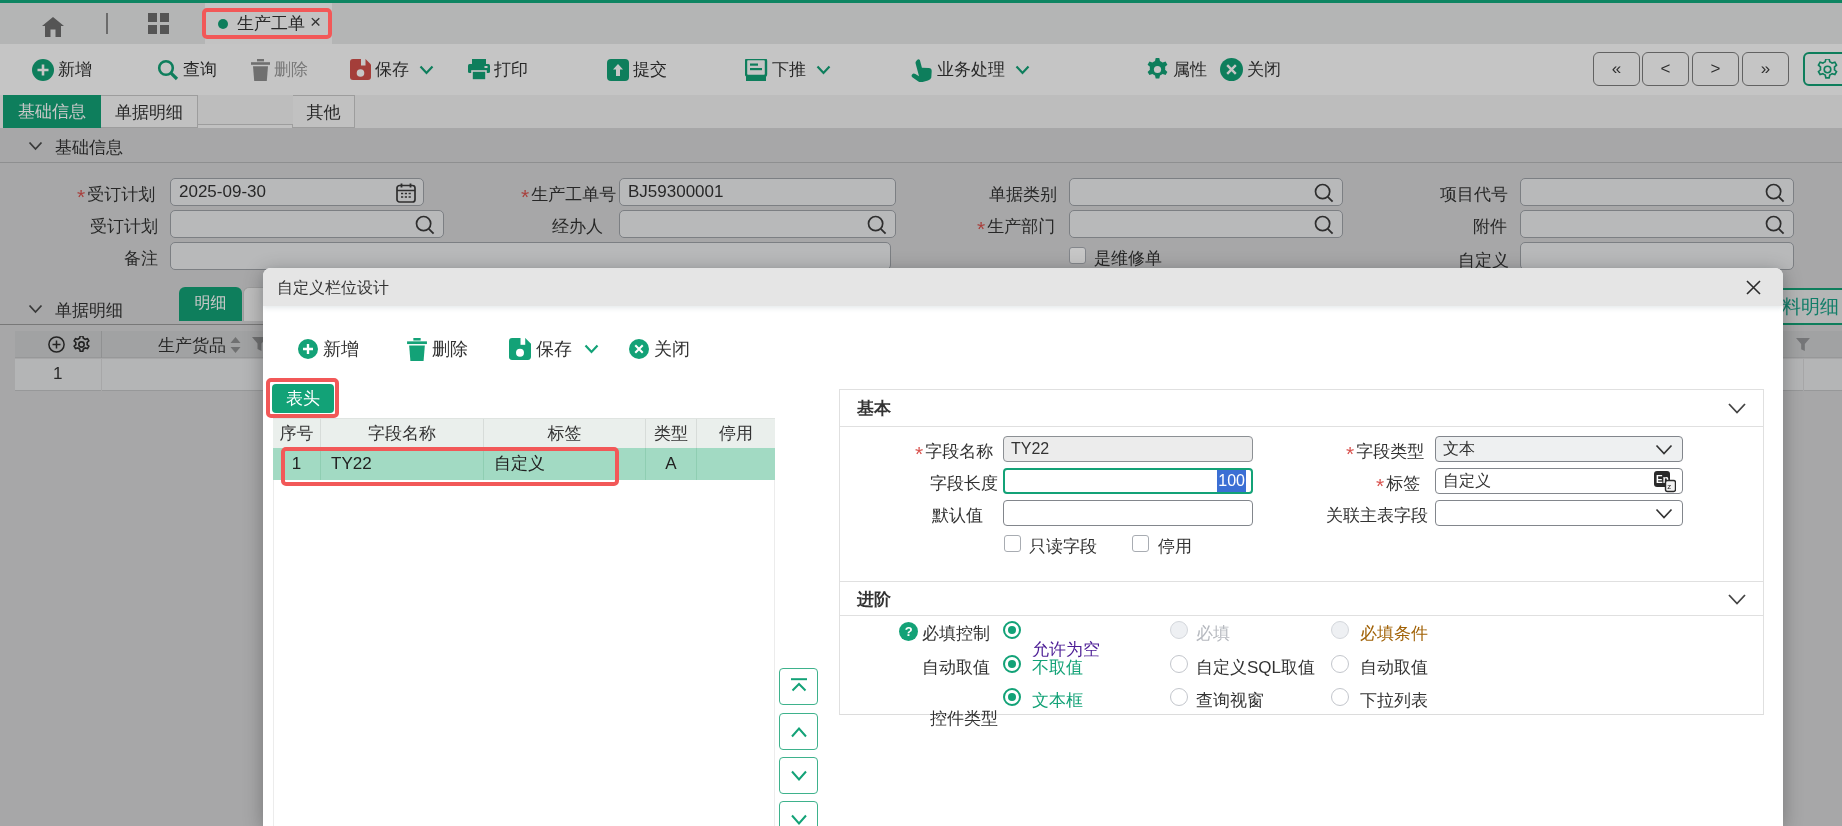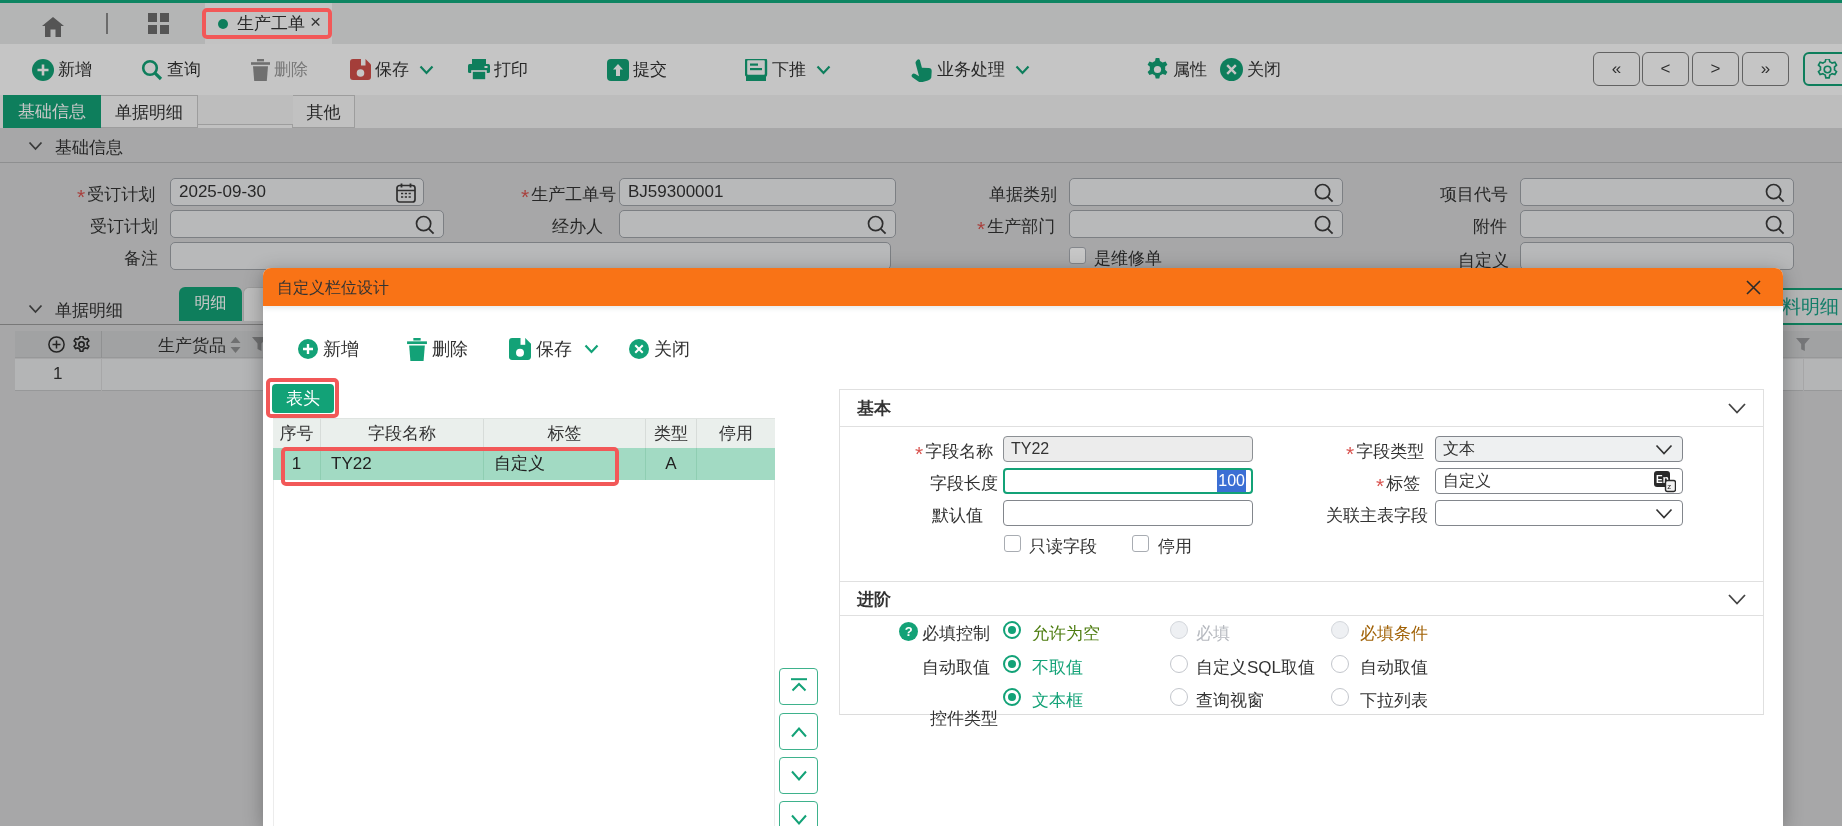--- a/index.html
+++ b/index.html
@@ -21,21 +21,21 @@
 .ptab.act { background:#13a277; color:#fff; border:none; }
 
 .lbl { position:absolute; font-size:17px; color:#333; white-space:nowrap; }
 .req:before { content:"*"; color:#d9534f; margin-right:2px; font-size:21px; line-height:14px; vertical-align:-4px; }
 .inp { position:absolute; height:28px; background:#ecedef; border:1px solid #9fa3a8; border-radius:5px; font-size:17px; color:#333; line-height:26px; padding-left:8px; }
 .sechdr { position:absolute; font-size:17px; color:#333; font-weight:500; }
 
 #overlay { left:0; top:0; width:1842px; height:826px; background:rgba(0,0,0,0.22); z-index:50; }
 
 #dialog { left:263px; top:268px; width:1520px; height:558px; background:#fff; border-radius:8px 8px 0 0; z-index:100; box-shadow:0 4px 20px rgba(0,0,0,.3); }
-#dlghdr { left:0; top:0; width:1520px; height:38px; background:#f97316; border-radius:8px 8px 0 0; box-shadow:0 2px 5px rgba(120,140,150,0.2); }
+#dlghdr { left:0; top:0; width:1520px; height:38px; background:#e5e5e5; border-radius:8px 8px 0 0; box-shadow:0 2px 5px rgba(120,140,150,0.2); }
 #dlghdr .t { position:absolute; left:14px; top:10px; font-size:16px; color:#333; }
 .dtbtn { position:absolute; top:67px; height:28px; display:flex; align-items:center; font-size:18px; color:#333; }
 .dtbtn svg { margin-right:5px; }
 #btnTableHead { left:9px; top:116px; width:62px; height:29px; background:#12a277; color:#fff; font-size:17px; text-align:center; line-height:29px; border-radius:4px; }
 
 .dtable { position:absolute; left:10px; top:150px; width:502px; }
 .dth { display:flex; height:30px; background:#eaefec; border-top:1px solid #dfe4e1; }
 .dth div { font-size:17px; color:#333; text-align:center; line-height:30px; border-right:1px solid #d7dcd9; }
 .drow { display:flex; height:32px; background:#a2dac3; }
 .drow div { font-size:17px; color:#222; line-height:32px; border-right:1px solid #8fceb2; }
@@ -71,21 +71,21 @@
     <div class="abs" style="left:13px; top:16px; width:10px; height:10px; border-radius:50%; background:#13a277;"></div>
     <span class="abs" style="left:32px; top:9px; font-size:17px; color:#333;">生产工单</span>
     <span class="abs" style="left:105px; top:8px; font-size:19px; color:#444;">×</span>
   </div>
 </div>
 <div class="abs" id="toolbar">
   <div class="tbtn" style="left:32px;"><svg width="22" height="22" viewBox="0 0 22 22">
         <circle cx="11" cy="11" r="11" fill="#13a277"></circle>
         <path d="M11 5.5 V16.5 M5.5 11 H16.5" stroke="#fff" stroke-width="2.6"></path>
       </svg>新增</div>
-  <div class="tbtn" style="left:140px;"><svg width="23" height="23" viewBox="0 0 23 23">
+  <div class="tbtn" style="left:156px;"><svg width="23" height="23" viewBox="0 0 23 23">
         <circle cx="10" cy="10" r="6.8" fill="none" stroke="#13a277" stroke-width="2.6"></circle>
         <path d="M14.8 14.8 L21 21" stroke="#13a277" stroke-width="3.2"></path>
       </svg>查询</div>
   <div class="tbtn" style="left:251px; color:#9b9b9b;"><svg width="19" height="22" viewBox="0 0 19 22">
         <rect x="0" y="3.2" width="19" height="2.6" fill="#8f8f8f"></rect>
         <rect x="6" y="0" width="7" height="2.4" fill="#8f8f8f"></rect>
         <path d="M2 7.2 H17 L15.8 22 H3.2 Z" fill="#8f8f8f"></path>
       </svg>删除</div>
   <div class="tbtn" style="left:350px;"><svg width="21" height="21" viewBox="0 0 21 21">
         <path d="M3 0 H15.5 L21 5.5 V18 Q21 21 18 21 H3 Q0 21 0 18 V3 Q0 0 3 0 Z" fill="#d2504b"></path>
@@ -358,21 +358,21 @@
       <svg class="abs" style="left:887px; top:11px;" width="20" height="13" viewBox="0 0 20 13">
           <path d="M2 2 L10 10.5 L18 2" fill="none" stroke="#444" stroke-width="1.8"></path>
         </svg>
     </div>
     <svg class="abs" style="left:59px; top:232px;" width="19" height="19" viewBox="0 0 19 19">
         <circle cx="9.5" cy="9.5" r="9.5" fill="#13a277"></circle>
         <text x="5.8" y="14" font-size="13" font-weight="bold" fill="#fff" font-family="Liberation Sans">?</text>
       </svg>
     <div class="flbl" style="left:82px; top:232px;">必填控制</div>
     <div class="radio sel" style="left:163px; top:231px;"></div>
-    <div class="flbl" style="left:192px; top:232px; color:#4d7c0f;text-align:center;">允许为空</div>
+    <div class="flbl" style="left:192px; top:248px; color:#4c1d95;text-align:center;">允许为空</div>
     <div class="radio dis" style="left:330px; top:231px;"></div>
     <div class="flbl" style="left:356px; top:232px; color:#b6b9bf;">必填</div>
     <div class="radio dis" style="left:491px; top:231px;"></div>
     <div class="flbl" style="left:520px; top:232px; color:#a16207;">必填条件</div>
 
     <div class="flbl" style="left:82px; top:266px;">自动取值</div>
     <div class="radio sel" style="left:163px; top:265px;"></div>
     <div class="flbl" style="left:192px; top:266px; color:#13a277;">不取值</div>
     <div class="radio" style="left:330px; top:265px;"></div>
     <div class="flbl" style="left:356px; top:266px;">自定义SQL取值</div>

